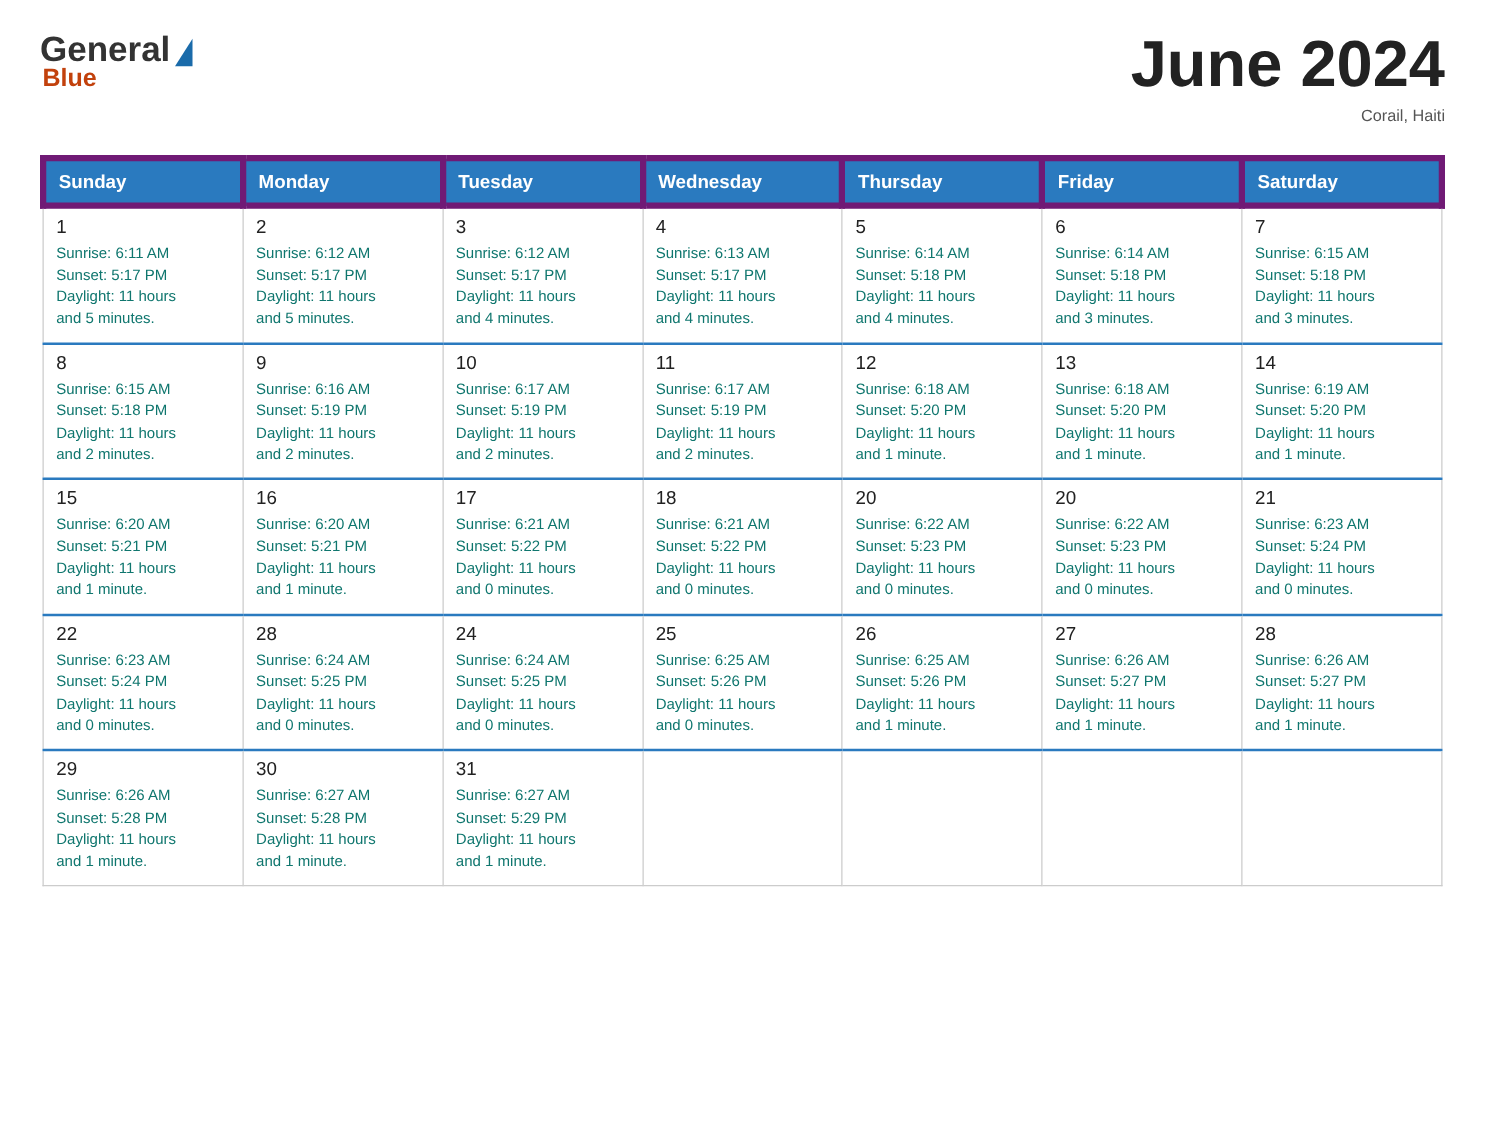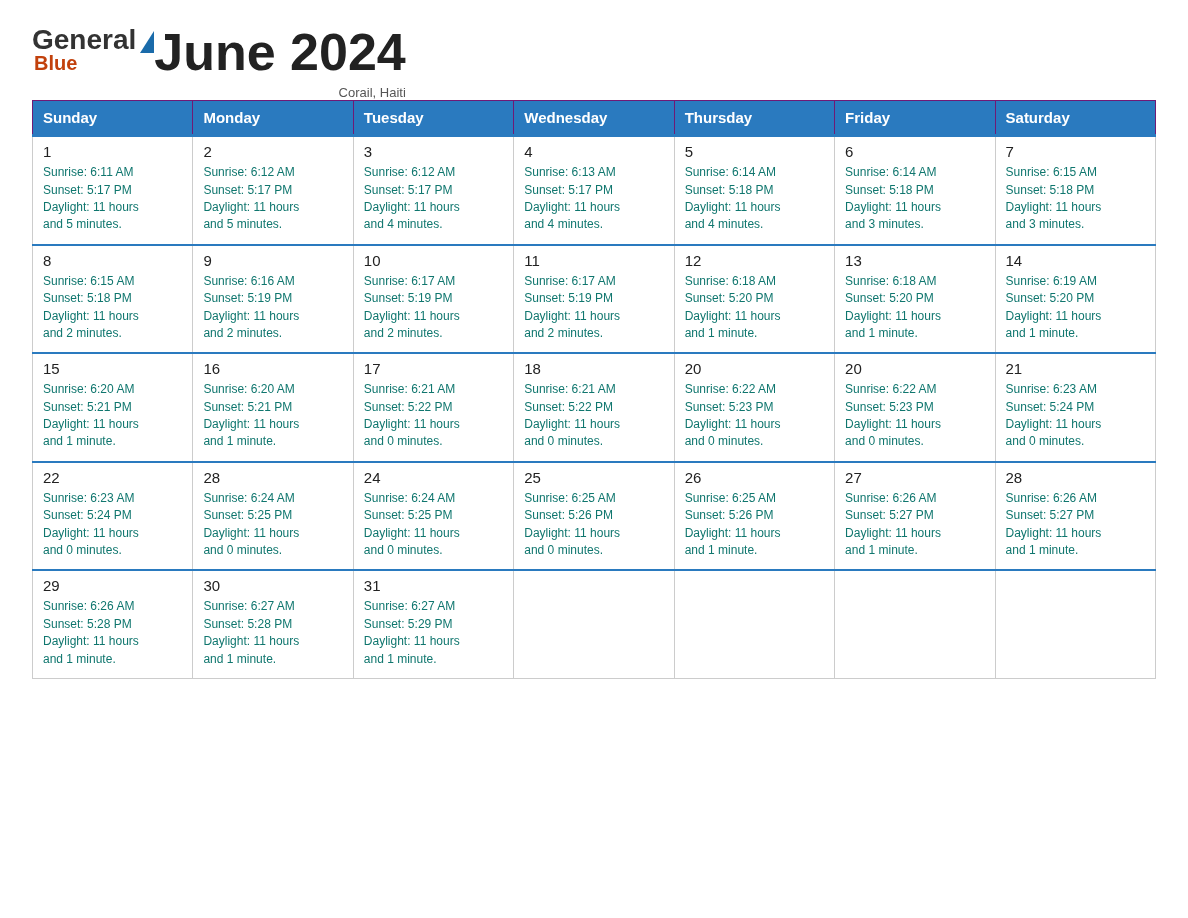--- a/index.html
+++ b/index.html
@@ -5,21 +5,23 @@
     * { box-sizing: border-box; margin: 0; padding: 0; }
     body {
       font-family: Arial, sans-serif;
       background: #fff;
       padding: 24px 32px;
       width: 1188px;
       min-height: 918px;
     }
     .header {
       display: flex;
+      justify-content: space-between;
       align-items: flex-start;
+      margin-bottom: 24px;
     }
     .logo {
       display: flex;
       flex-direction: column;
       align-items: flex-start;
     }
     .logo-top {
       display: flex;
       align-items: center;
       gap: 2px;
@@ -64,21 +66,21 @@
       border-collapse: collapse;
       table-layout: fixed;
     }
     .calendar thead tr th {
       background: #2a7abf;
       color: #fff;
       font-size: 15px;
       font-weight: bold;
       padding: 8px 10px;
       text-align: left;
-      border: 1px solid #701a75;
+      border: 5px solid #701a75;
     }
     .calendar tbody tr td {
       vertical-align: top;
       padding: 6px 10px 10px 10px;
       border: 1px solid #ccc;
       font-size: 12.5px;
       color: #333;
       background: #fff;
       height: 100px;
     }

